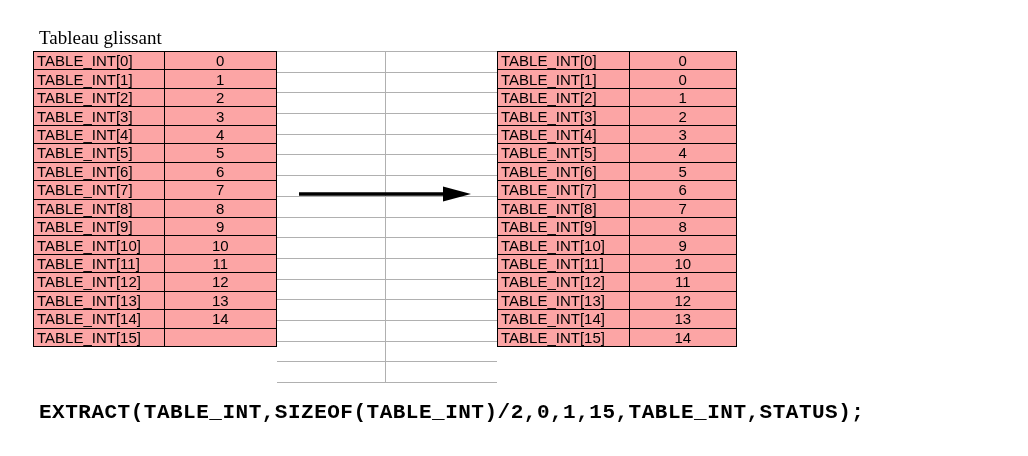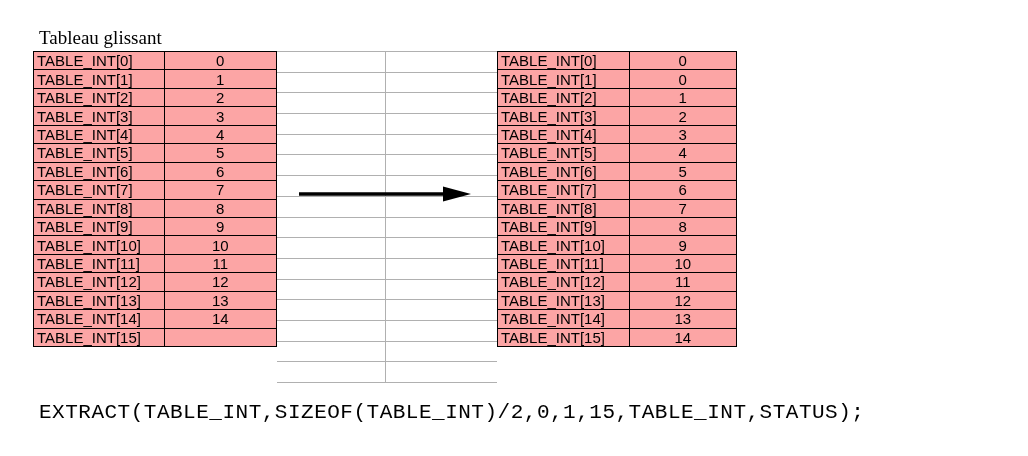--- a/index.html
+++ b/index.html
@@ -80,20 +80,21 @@
   .tcell.value{flex:1;justify-content:center;}
   .arrow{
     position:absolute;left:297px;top:184px;width:176px;height:20px;
   }
   .code{
     position:absolute;left:39px;top:401px;
     font-family:"Liberation Mono",monospace;
     font-size:21px;
     letter-spacing:0.5px;
     white-space:pre;
+    font-weight:bold;
   }
 </style>
 </head>
 <body>
 
 <div class="canvas">
 
   <div class="title">Tableau glissant</div>
 
   <div class="mid-grid">

